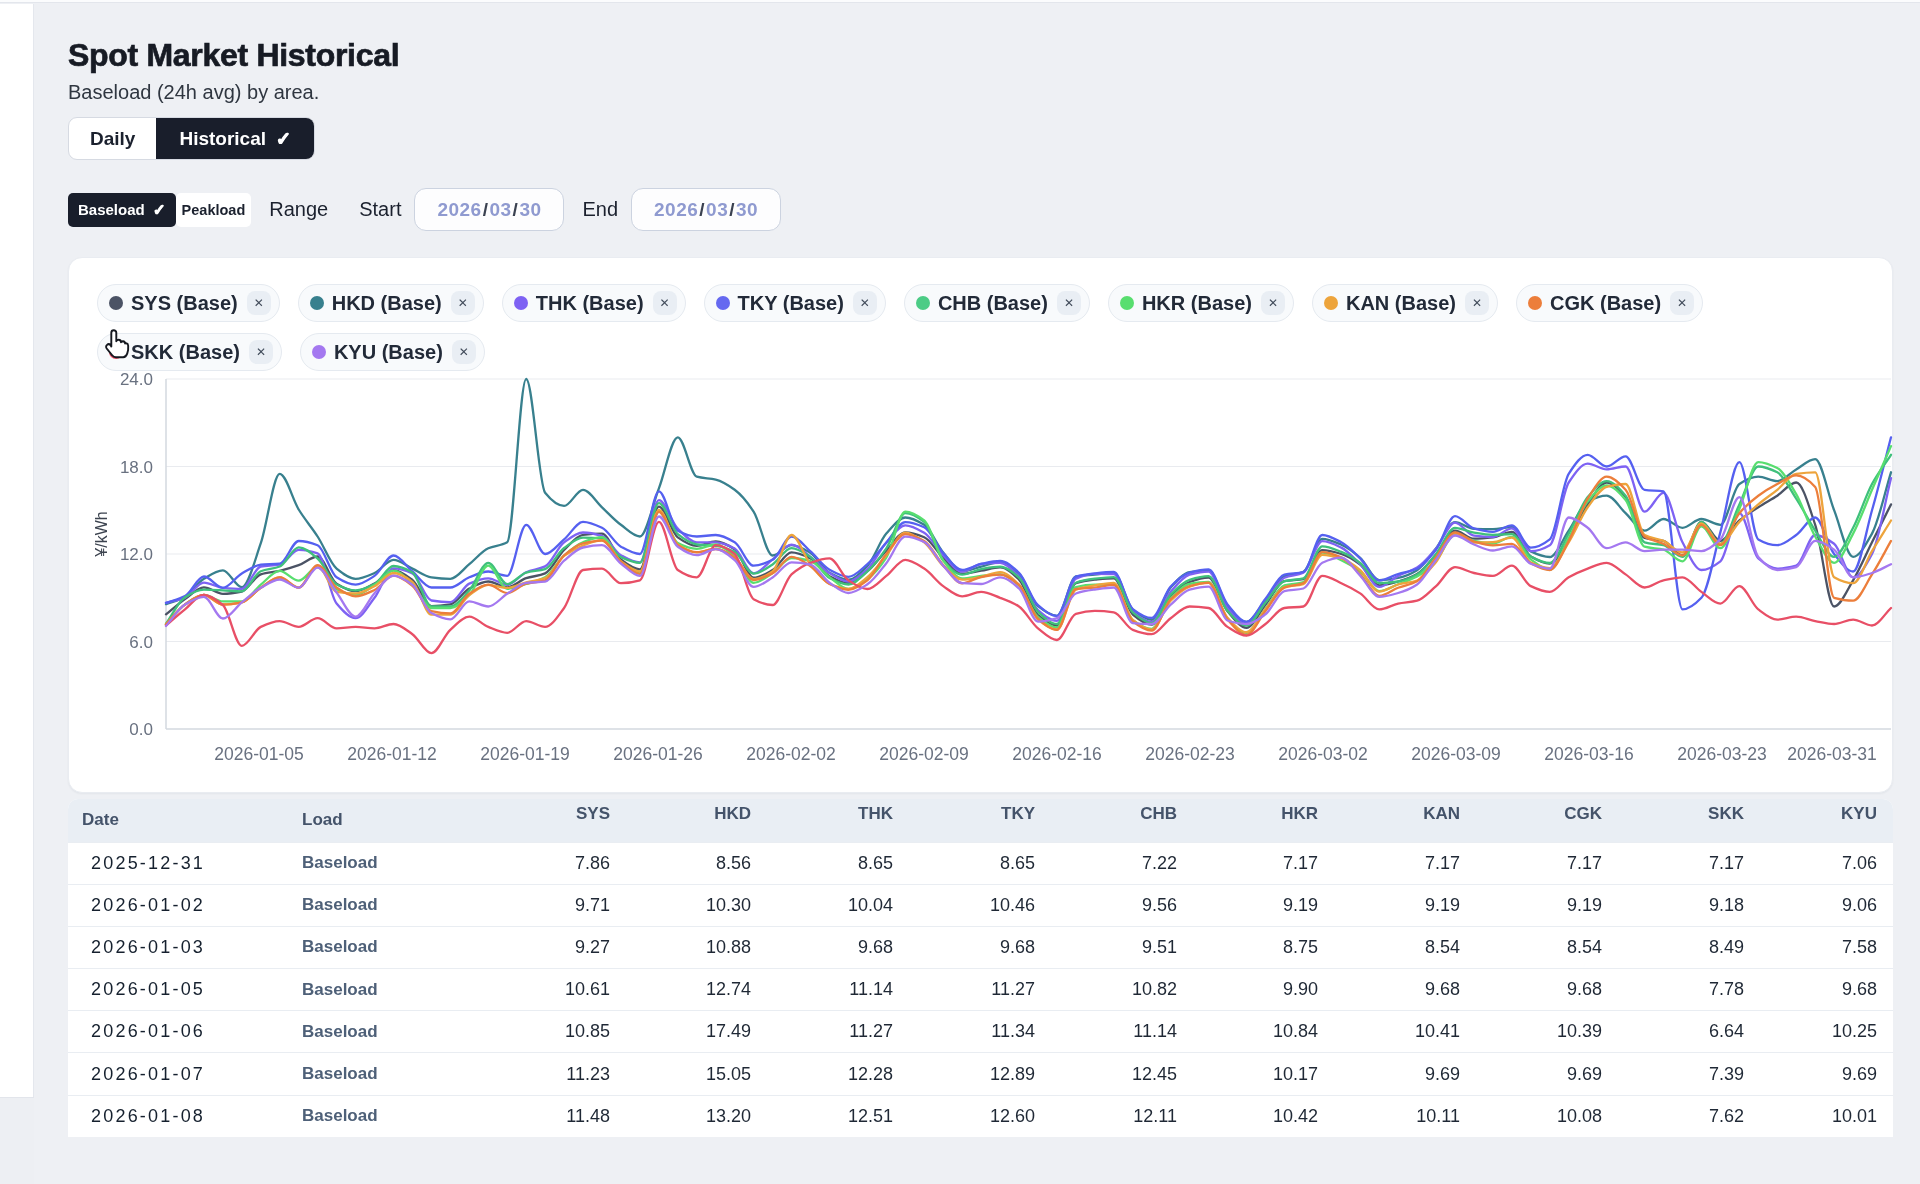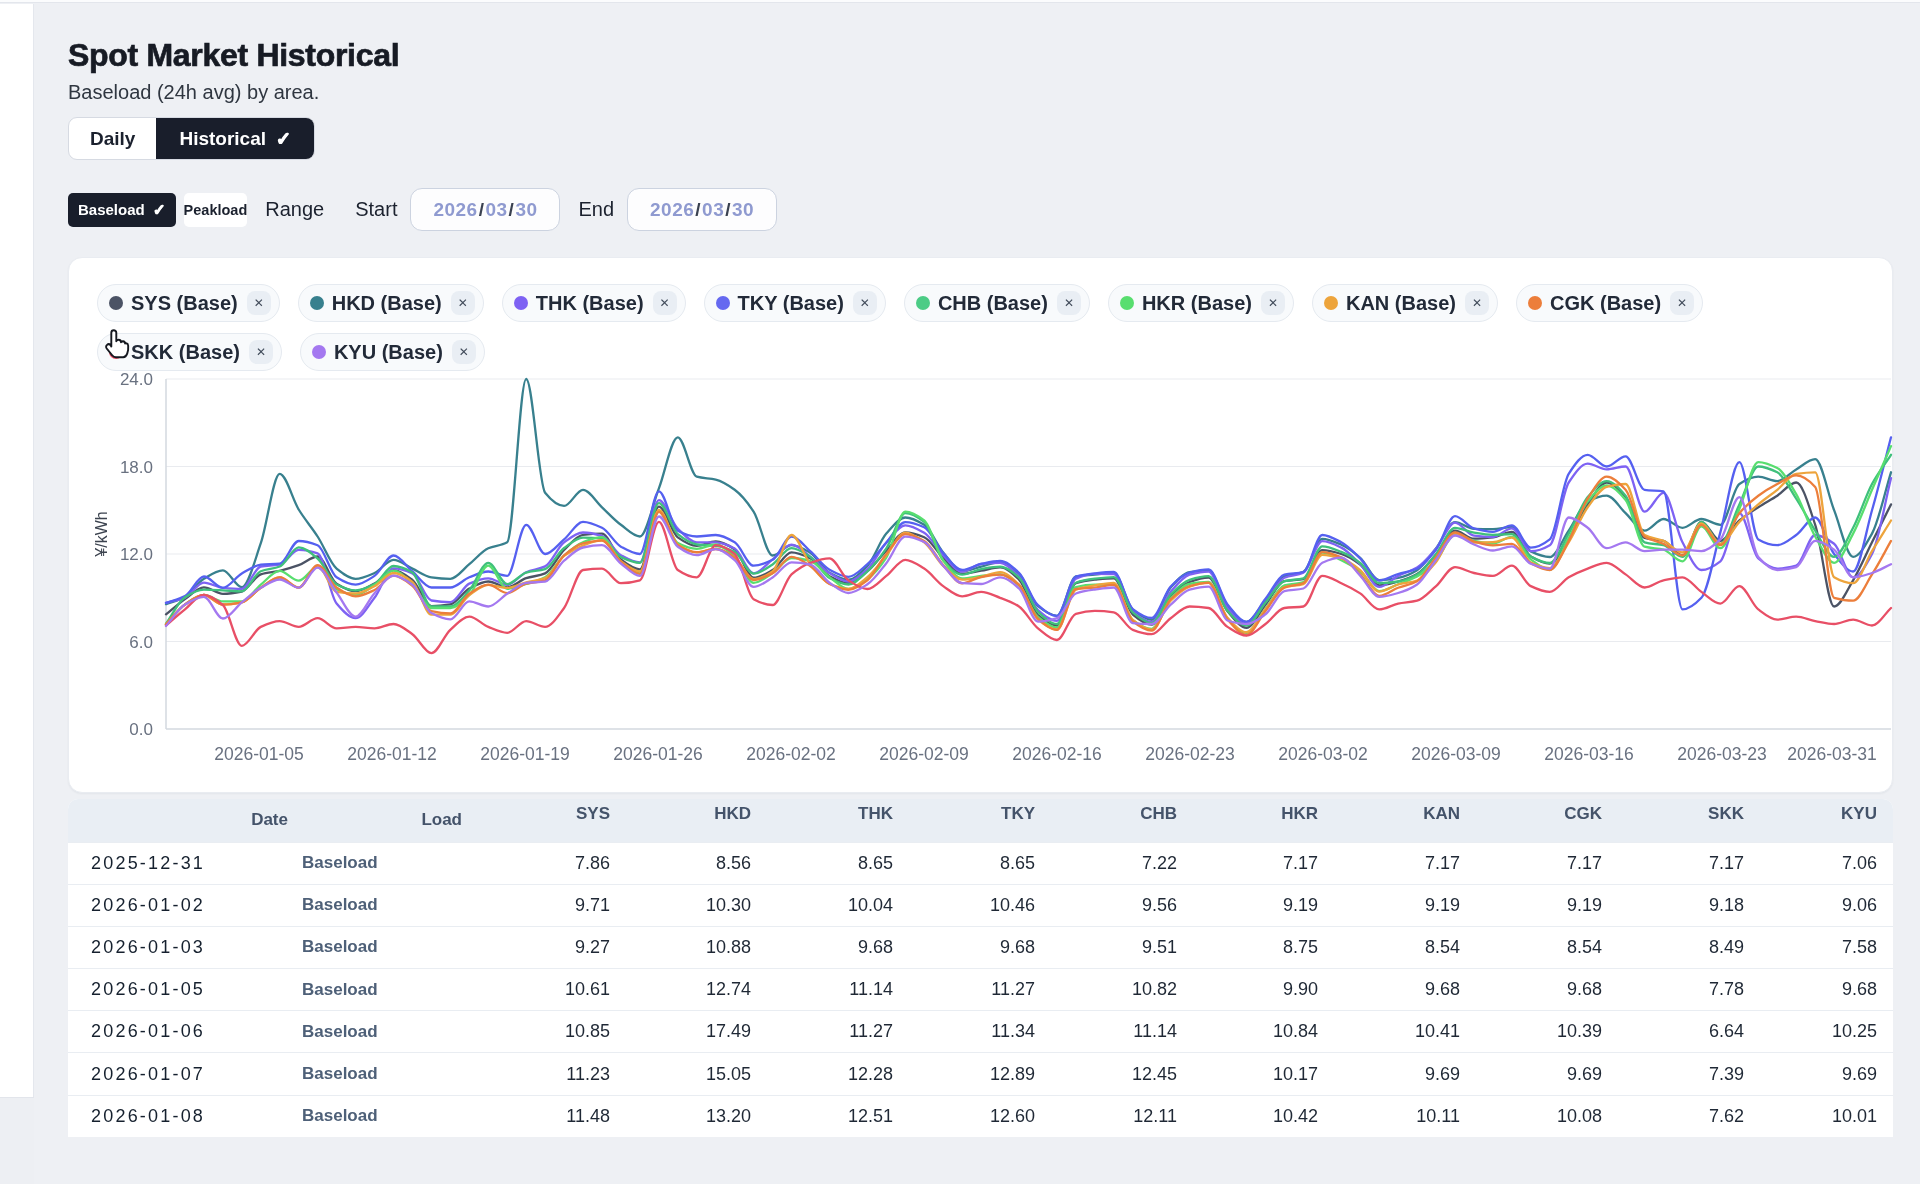--- a/index.html
+++ b/index.html
@@ -10,38 +10,38 @@
 h1{position:absolute;left:68px;top:38px;font-size:32px;line-height:34px;font-weight:bold;color:#171b24;letter-spacing:-.3px;-webkit-text-stroke:.7px #171b24}
 .sub{position:absolute;left:68px;top:81px;font-size:20px;color:#2f3640}
 .tabs{position:absolute;left:68px;top:117px;height:43px;display:flex;border-radius:9px;overflow:hidden;
  border:1px solid #d6dae2;background:#fff}
 .tab{display:flex;align-items:center;padding:2px 21px;font-size:19px;font-weight:bold;color:#1b212e}
 .tab.on{background:#191e2b;color:#fff;padding:12px 23px}
 .tab .ck{margin-left:10px;font-size:18px;-webkit-text-stroke:1px #fff}
 .toolbar{position:absolute;left:68px;top:188px;height:43px;display:flex;align-items:center}
 .pill{height:34px;display:flex;align-items:center;padding:0 10px;font-size:15px;font-weight:bold;border-radius:5px}
 .pill.dark{background:#191e2b;color:#fff}
-.pill.lite{background:#fff;color:#1b212e;margin-left:8px;padding:0 0;font-size:14.5px}
+.pill.lite{background:#fff;color:#1b212e;margin-left:0;padding:0 6px;font-size:14.5px}
 .lbl{font-size:20px;color:#1b212e;margin-left:18px}
 .dinput{width:150px;height:43px;border:1.5px solid #ccd3e0;border-radius:12px;background:#fdfdfe;display:flex;
  align-items:center;justify-content:center;font-size:19px;font-weight:bold;letter-spacing:.5px;margin-left:13px}
 .dinput .d{color:#8f9ad0} .dinput .s{color:#3a4150;padding:0 1px}
 .card{position:absolute;left:68px;top:257px;width:1825px;height:536px;background:#fff;border:1px solid #e9ecf1;
  border-radius:14px;box-shadow:0 1px 2px rgba(20,30,50,.05)}
 .chips{position:absolute;left:28px;top:26px;width:1770px;display:flex;flex-wrap:wrap;gap:11px 18px}
 .chip{height:38px;display:flex;align-items:center;background:#f8fafc;border:1px solid #e5eaf0;border-radius:19px;
  padding:0 8px 0 11px}
 .dot{width:14px;height:14px;border-radius:50%}
 .clab{font-size:20px;font-weight:bold;color:#222a38;margin-left:8px}
 .x{width:24px;height:24px;border-radius:8px;background:#e9eef4;color:#414b5a;font-size:12px;display:flex;
  align-items:center;justify-content:center;margin-left:9px}
 .tablecard{position:absolute;left:68px;top:799px;width:1825px;background:#fff;border-radius:10px 10px 0 0;overflow:hidden}
 table{width:1825px;border-collapse:collapse;table-layout:fixed}
 thead th{height:43px;background:#e9eef4;font-size:17px;font-weight:bold;color:#44536a;text-align:right;padding:0 16px 13px 0}
-th.date,th.load{text-align:right;padding:0}
+th.date,th.load{text-align:left;padding:0}
 th.load{padding-left:14px}
 th.date{padding-left:14px}
 tbody td{height:42.2px;border-top:1px solid #e9edf2;font-size:18px;color:#1f2835}
 td.num{text-align:right;padding-right:16px}
 td.date{font-size:18px;color:#15202e;padding-left:23px;letter-spacing:2.2px}
 td.load{font-size:17px;font-weight:bold;color:#4e6078;padding-left:14px}
 .cursor{position:absolute;left:101px;top:328px;z-index:5}
 </style></head>
 <body>
 <div class="topbar"></div>

